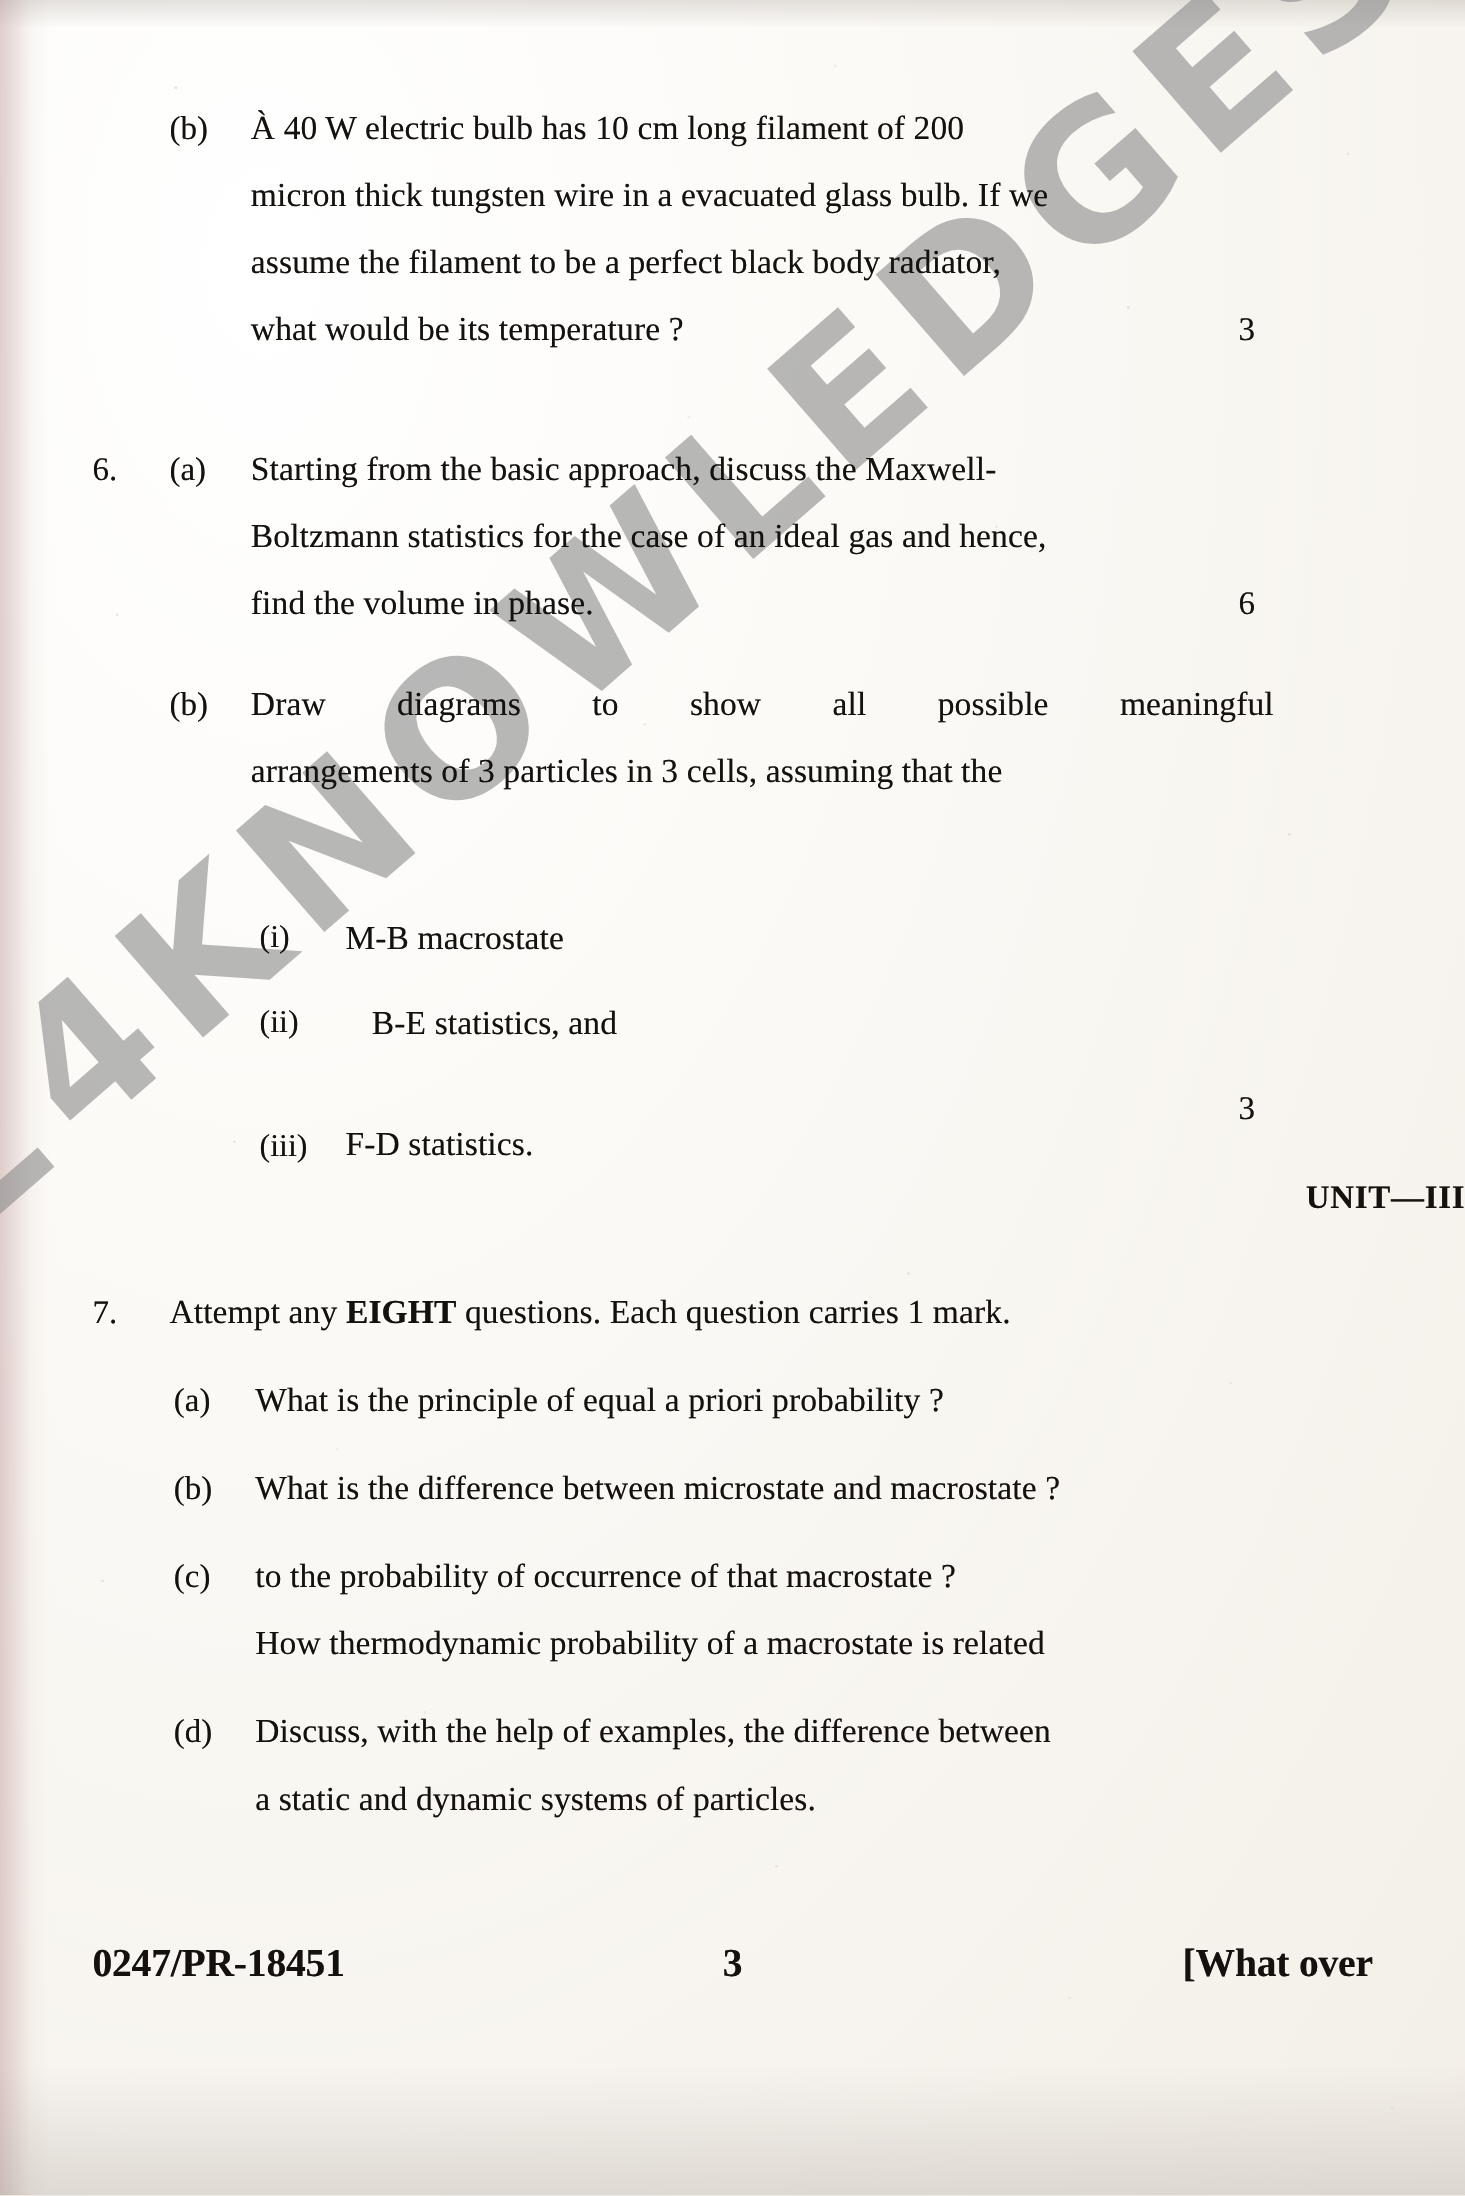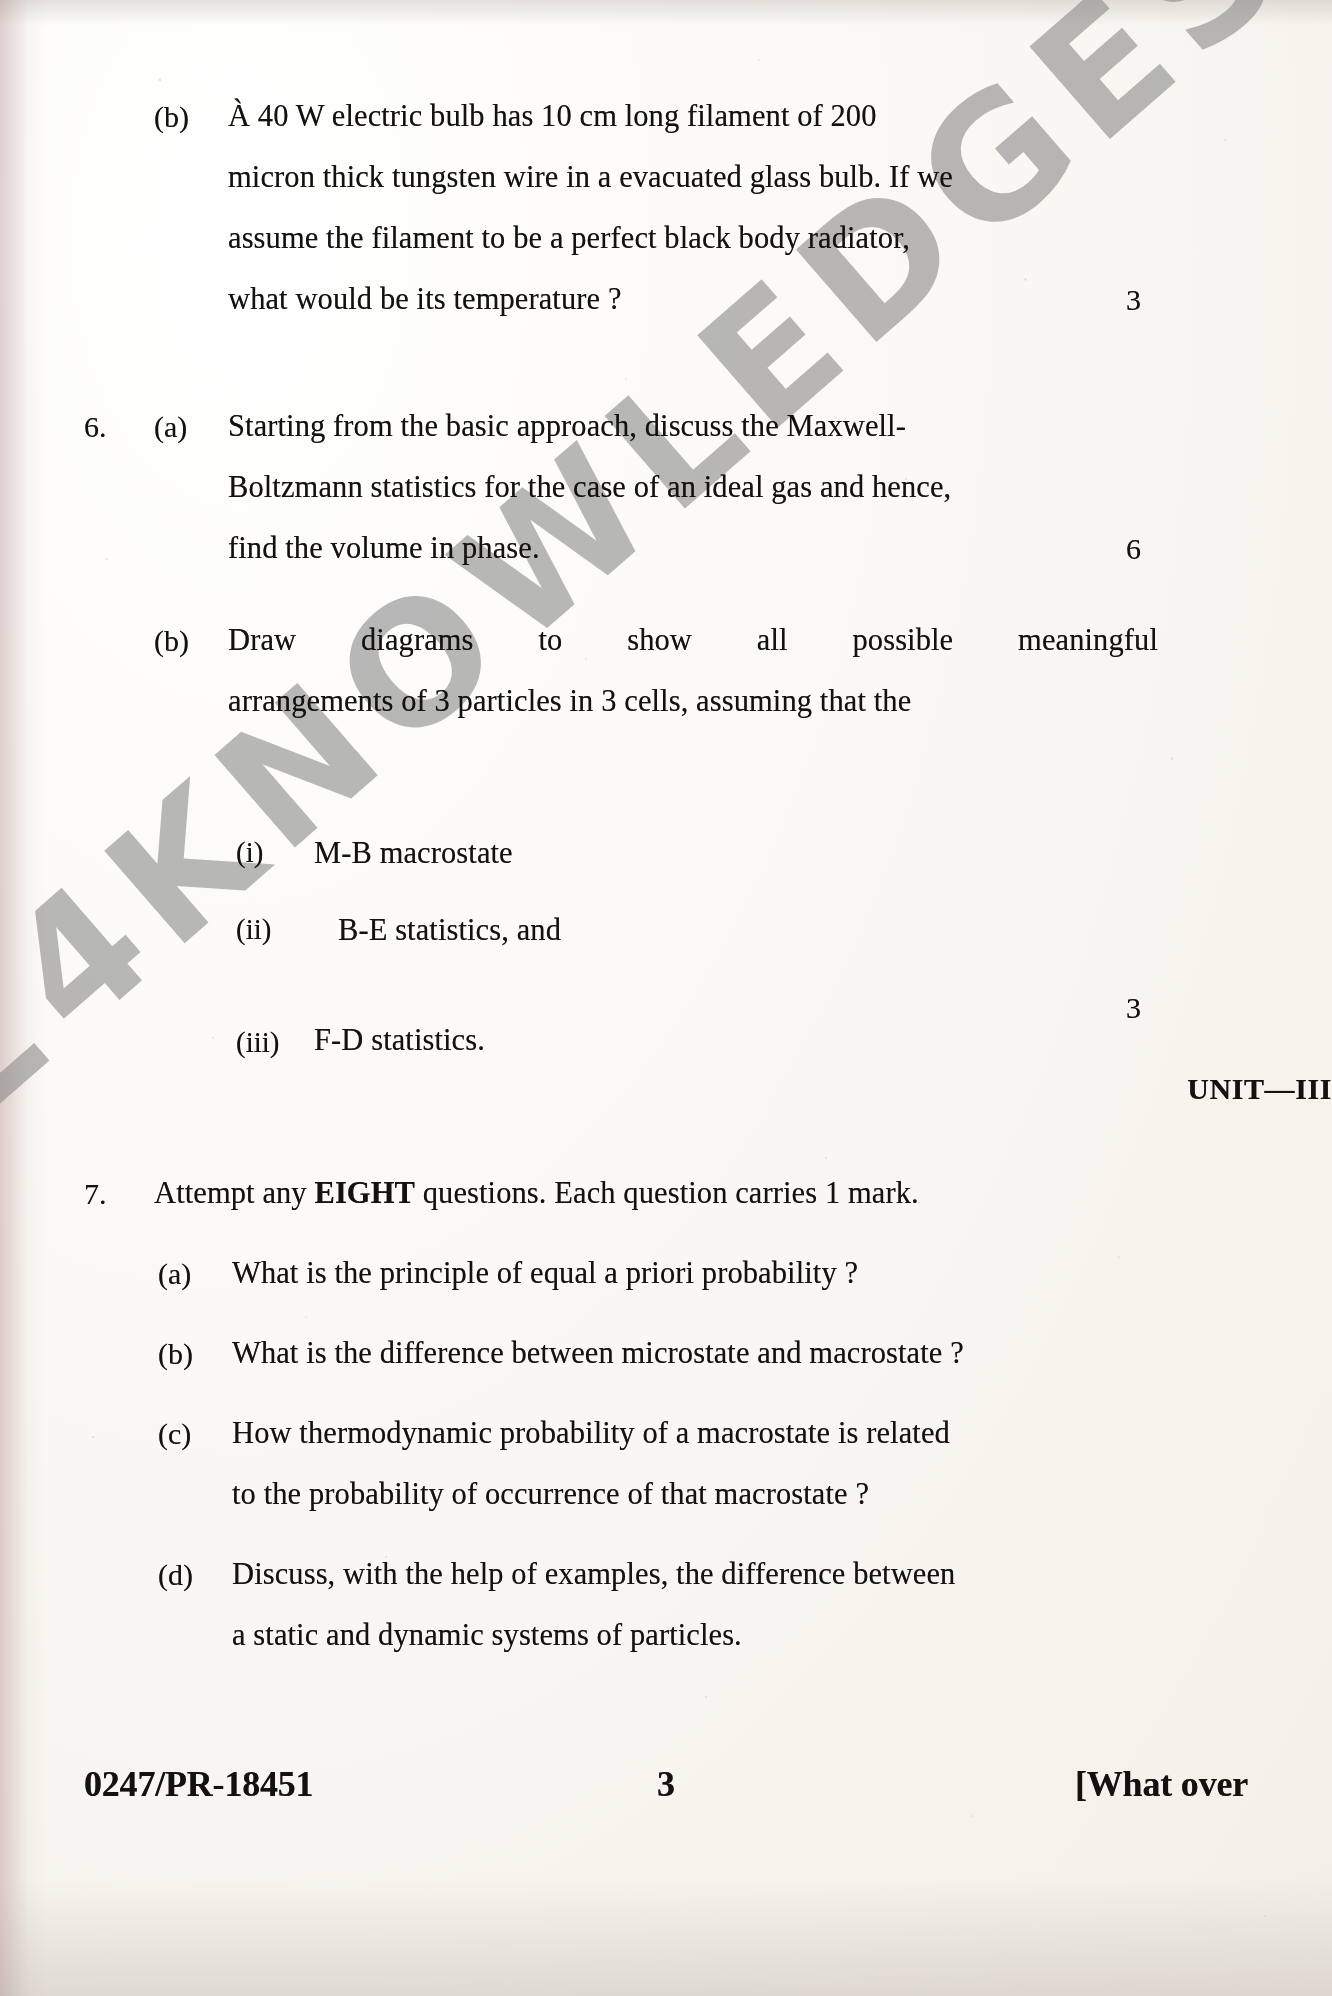--- a/index.html
+++ b/index.html
@@ -256,22 +256,22 @@
     <div class="q-row" style="left:158px; top:1323px; width:1090px;">
       <div class="alpha">(b)</div>
       <div class="body" style="width:1000px;">
         <p>What is the difference between microstate and macrostate ?</p>
       </div>
     </div>
 
     <div class="q-row" style="left:158px; top:1403px; width:1090px;">
       <div class="alpha">(c)</div>
       <div class="body" style="width:1000px;">
+        <p>to the probability of occurrence of that macrostate ?</p>
         <p>How thermodynamic probability of a macrostate is related</p>
-        <p>to the probability of occurrence of that macrostate ?</p>
       </div>
     </div>
 
     <div class="q-row" style="left:158px; top:1544px; width:1090px;">
       <div class="alpha">(d)</div>
       <div class="body" style="width:1000px;">
         <p>Discuss, with the help of examples, the difference between</p>
         <p>a static and dynamic systems of particles.</p>
       </div>
     </div>

